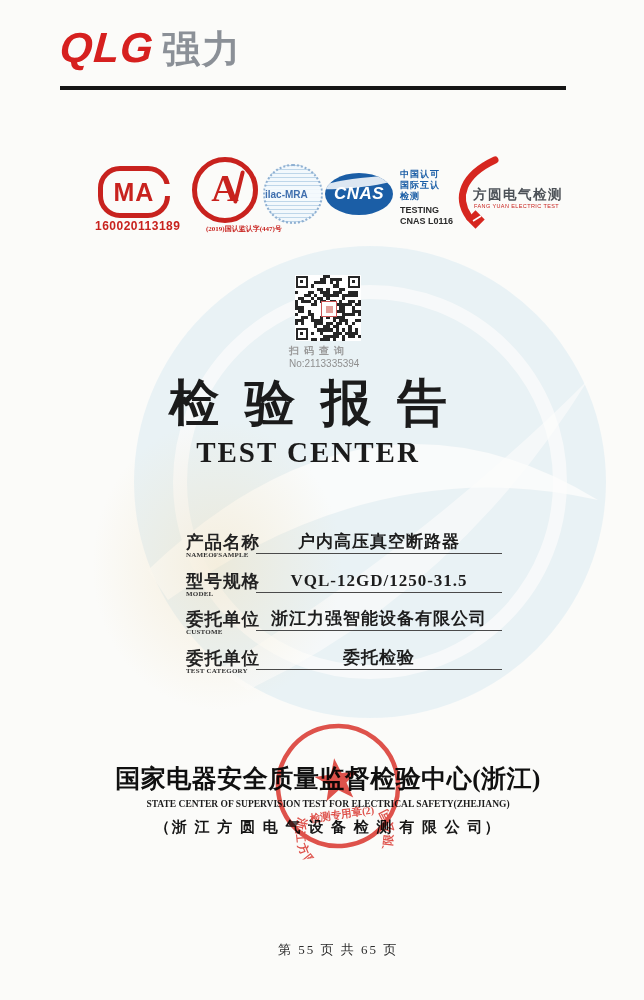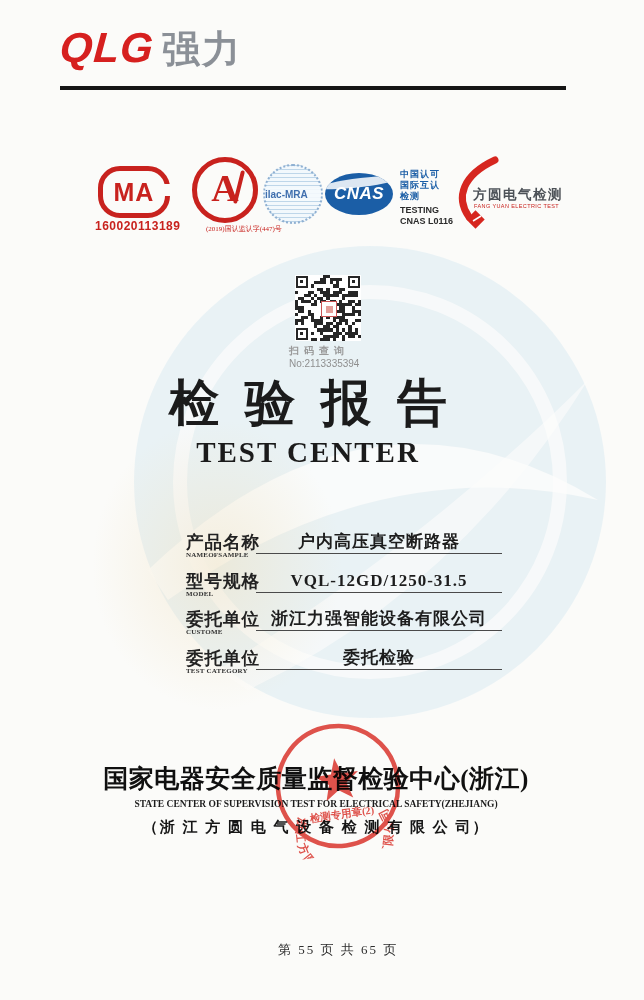--- a/index.html
+++ b/index.html
@@ -17,21 +17,21 @@
   .brand .zh{font-size:38px;font-weight:900;color:var(--brand-gray,#8b9097);letter-spacing:2px;}
   .rule{position:absolute;left:60px;top:86px;width:506px;height:4px;background:#151515;}
   
   .cma{position:absolute;left:98px;top:166px;width:62px;height:42px;border:5px solid var(--cert-red,#c8221e);
        border-radius:22px;display:flex;align-items:center;justify-content:center;}
   .cma .gap{position:absolute;right:-7px;top:13px;width:9px;height:12px;background:#fbfbf9;}
   .cma .mt{font-family:"Liberation Sans",sans-serif;font-size:25px;font-weight:900;
            color:var(--cert-red,#c8221e);letter-spacing:1px;}
   .cma-num{position:absolute;left:95px;top:219px;font-family:"Liberation Sans",sans-serif;
            font-size:12px;font-weight:900;color:var(--cert-red,#c8221e);letter-spacing:.5px;}
-  .cma-appr{position:absolute;left:190px;top:224px;font-size:7px;font-weight:400;color:var(--cert-red,#c8221e);padding-left:16px;}
+  .cma-appr{position:absolute;left:190px;top:224px;font-size:7px;font-weight:700;color:var(--cert-red,#c8221e);padding-left:16px;}
   .cal{position:absolute;left:192px;top:157px;width:56px;height:56px;border:5px solid var(--cert-red,#c8221e);
        border-radius:50%;display:flex;align-items:center;justify-content:center;}
   .cal .a{font-family:"Liberation Serif",serif;font-size:38px;font-weight:700;color:var(--cert-red,#c8221e);
           transform:translateY(-2px);}
   .cal .l{position:absolute;right:12px;top:8px;width:4px;height:34px;background:var(--cert-red,#c8221e);
           transform:rotate(14deg);border-radius:2px;}
   .ilac{position:absolute;left:263px;top:164px;width:56px;height:56px;border-radius:50%;
         border:2px dotted #8fb0d2;overflow:hidden;
         background:repeating-linear-gradient(180deg,#f2f8fc 0 3px,#bed6e9 3px 4px);
         display:flex;align-items:center;justify-content:center;}
@@ -72,21 +72,21 @@
   .title-en{position:absolute;left:0;top:436px;width:616px;text-align:center;font-size:29px;
             font-weight:900;letter-spacing:2px;color:#1b1b1b;}
   
   .form{position:absolute;left:186px;top:531px;width:316px;}
   .frow{position:relative;height:38.5px;}
   .flabel{font-size:17.5px;font-weight:700;color:#222;letter-spacing:1px;line-height:22px;}
   .fsub{font-size:7px;color:#333;letter-spacing:.2px;margin-top:-2px;font-weight:700;}
   .fline{position:absolute;left:70px;top:0;width:246px;height:22px;border-bottom:1.7px solid #4a4a4a;
          text-align:center;font-size:17px;font-weight:700;color:#1d1d1d;letter-spacing:1px;line-height:22px;}
   
-  .issuer{position:absolute;left:8px;top:762px;width:616px;text-align:center;color:#101010;}
+  .issuer{position:absolute;left:20px;top:762px;width:616px;text-align:center;color:#101010;}
   .issuer-zh{font-size:25px;font-weight:900;letter-spacing:.5px;}
   .issuer-en{font-size:9.5px;font-weight:800;margin-top:4px;color:#1c1c1c;}
   .issuer-sub{font-size:15px;font-weight:700;margin-top:9px;letter-spacing:2px;color:#161616;}
   
   .seal{position:absolute;left:270px;top:718px;width:136px;height:136px;opacity:.88;
         mix-blend-mode:multiply;transform:rotate(-8deg);}
   
   .footer{position:absolute;left:16px;top:941px;width:644px;text-align:center;font-size:13px;
           color:#2e2e2e;letter-spacing:2px;}
 </style>

